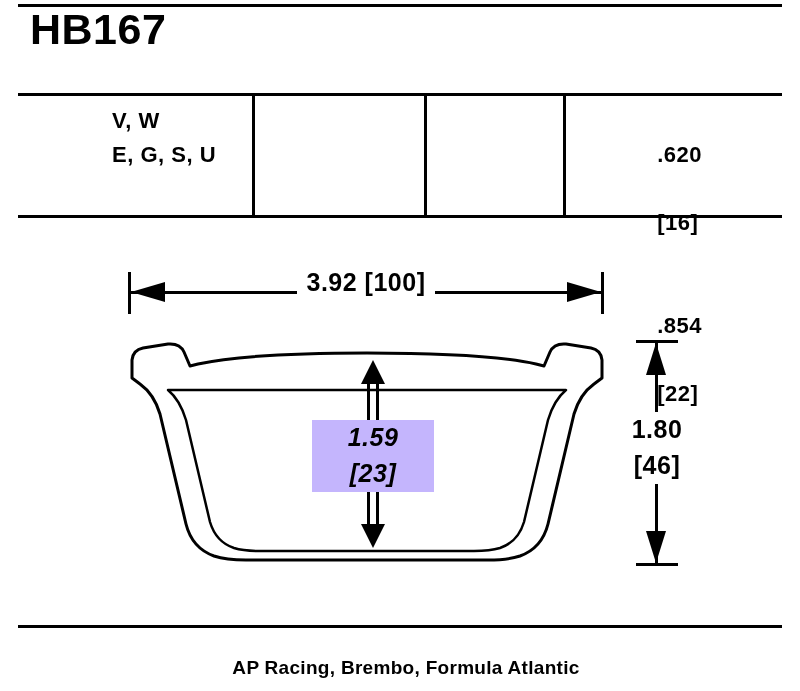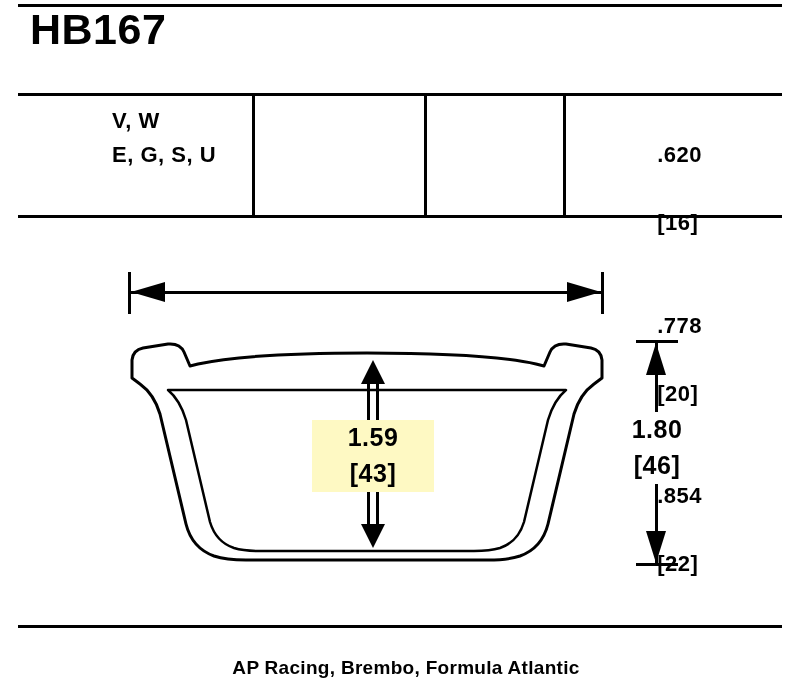--- a/index.html
+++ b/index.html
@@ -199,22 +199,23 @@
     right: -40px;
     top: 62px;
     text-align: center;
     font-size: 25px;
     font-weight: bold;
     line-height: 1.35;
     letter-spacing: 0.5px;
   }
   .dim-inner .label span {
     display: block;
-    background: #fef9c3;
+    background: #c4b5fd;
     padding: 1px 0;
+    font-style: italic;
   }
 
   
   .footer {
     position: absolute;
     left: 0; right: 0;
     bottom: 12px;
     text-align: center;
     font-size: 19px;
     font-weight: bold;
@@ -241,39 +242,35 @@
     <div>E, G, S, U</div>
   </div>
 
   <div class="thickness-block">
     <div class="thickness-row">
       <span>.620</span>
       <span> </span>
       <span>[16]</span>
     </div>
     <div class="thickness-row">
-      <span>.778</span>
-      <span> </span>
-      <span>[20]</span>
-    </div>
-    <div class="thickness-row">
       <span>.854</span>
       <span> </span>
       <span>[22]</span>
     </div>
   </div>
 
   <div class="hline" style="top: 215px;"></div>
 
   <div class="dim-width">
     <div class="tick-l"></div>
     <div class="tick-r"></div>
     <div class="bar"></div>
     <div class="arrow-l"></div>
     <div class="arrow-r"></div>
+    <div class="label"><span>3.92 [100]</span></div>
   </div>
 
   <div class="pad-wrap">
     <svg width="478" height="228" viewBox="0 0 478 228" xmlns="http://www.w3.org/2000/svg">
 
       <path d="M4 40
                L4 22
                Q5 12 15 10
                L40 6
                Q52 5 56 14
@@ -319,21 +316,21 @@
       <polygon points="21,2 33,26 9,26" fill="#000"></polygon>
       <rect x="15" y="26" width="3" height="36" fill="#000"></rect>
       <rect x="24" y="26" width="3" height="36" fill="#000"></rect>
 
       <polygon points="21,190 33,166 9,166" fill="#000"></polygon>
       <rect x="15" y="130" width="3" height="36" fill="#000"></rect>
       <rect x="24" y="130" width="3" height="36" fill="#000"></rect>
     </svg>
     <div class="label">
       <span>1.59</span>
-      <span>[43]</span>
+      <span>[23]</span>
     </div>
   </div>
 
   <div class="dim-height">
     <div class="tick-t"></div>
     <div class="tick-b"></div>
     <div class="bar"></div>
     <div class="arrow-t"></div>
     <div class="arrow-b"></div>
     <div class="label">

